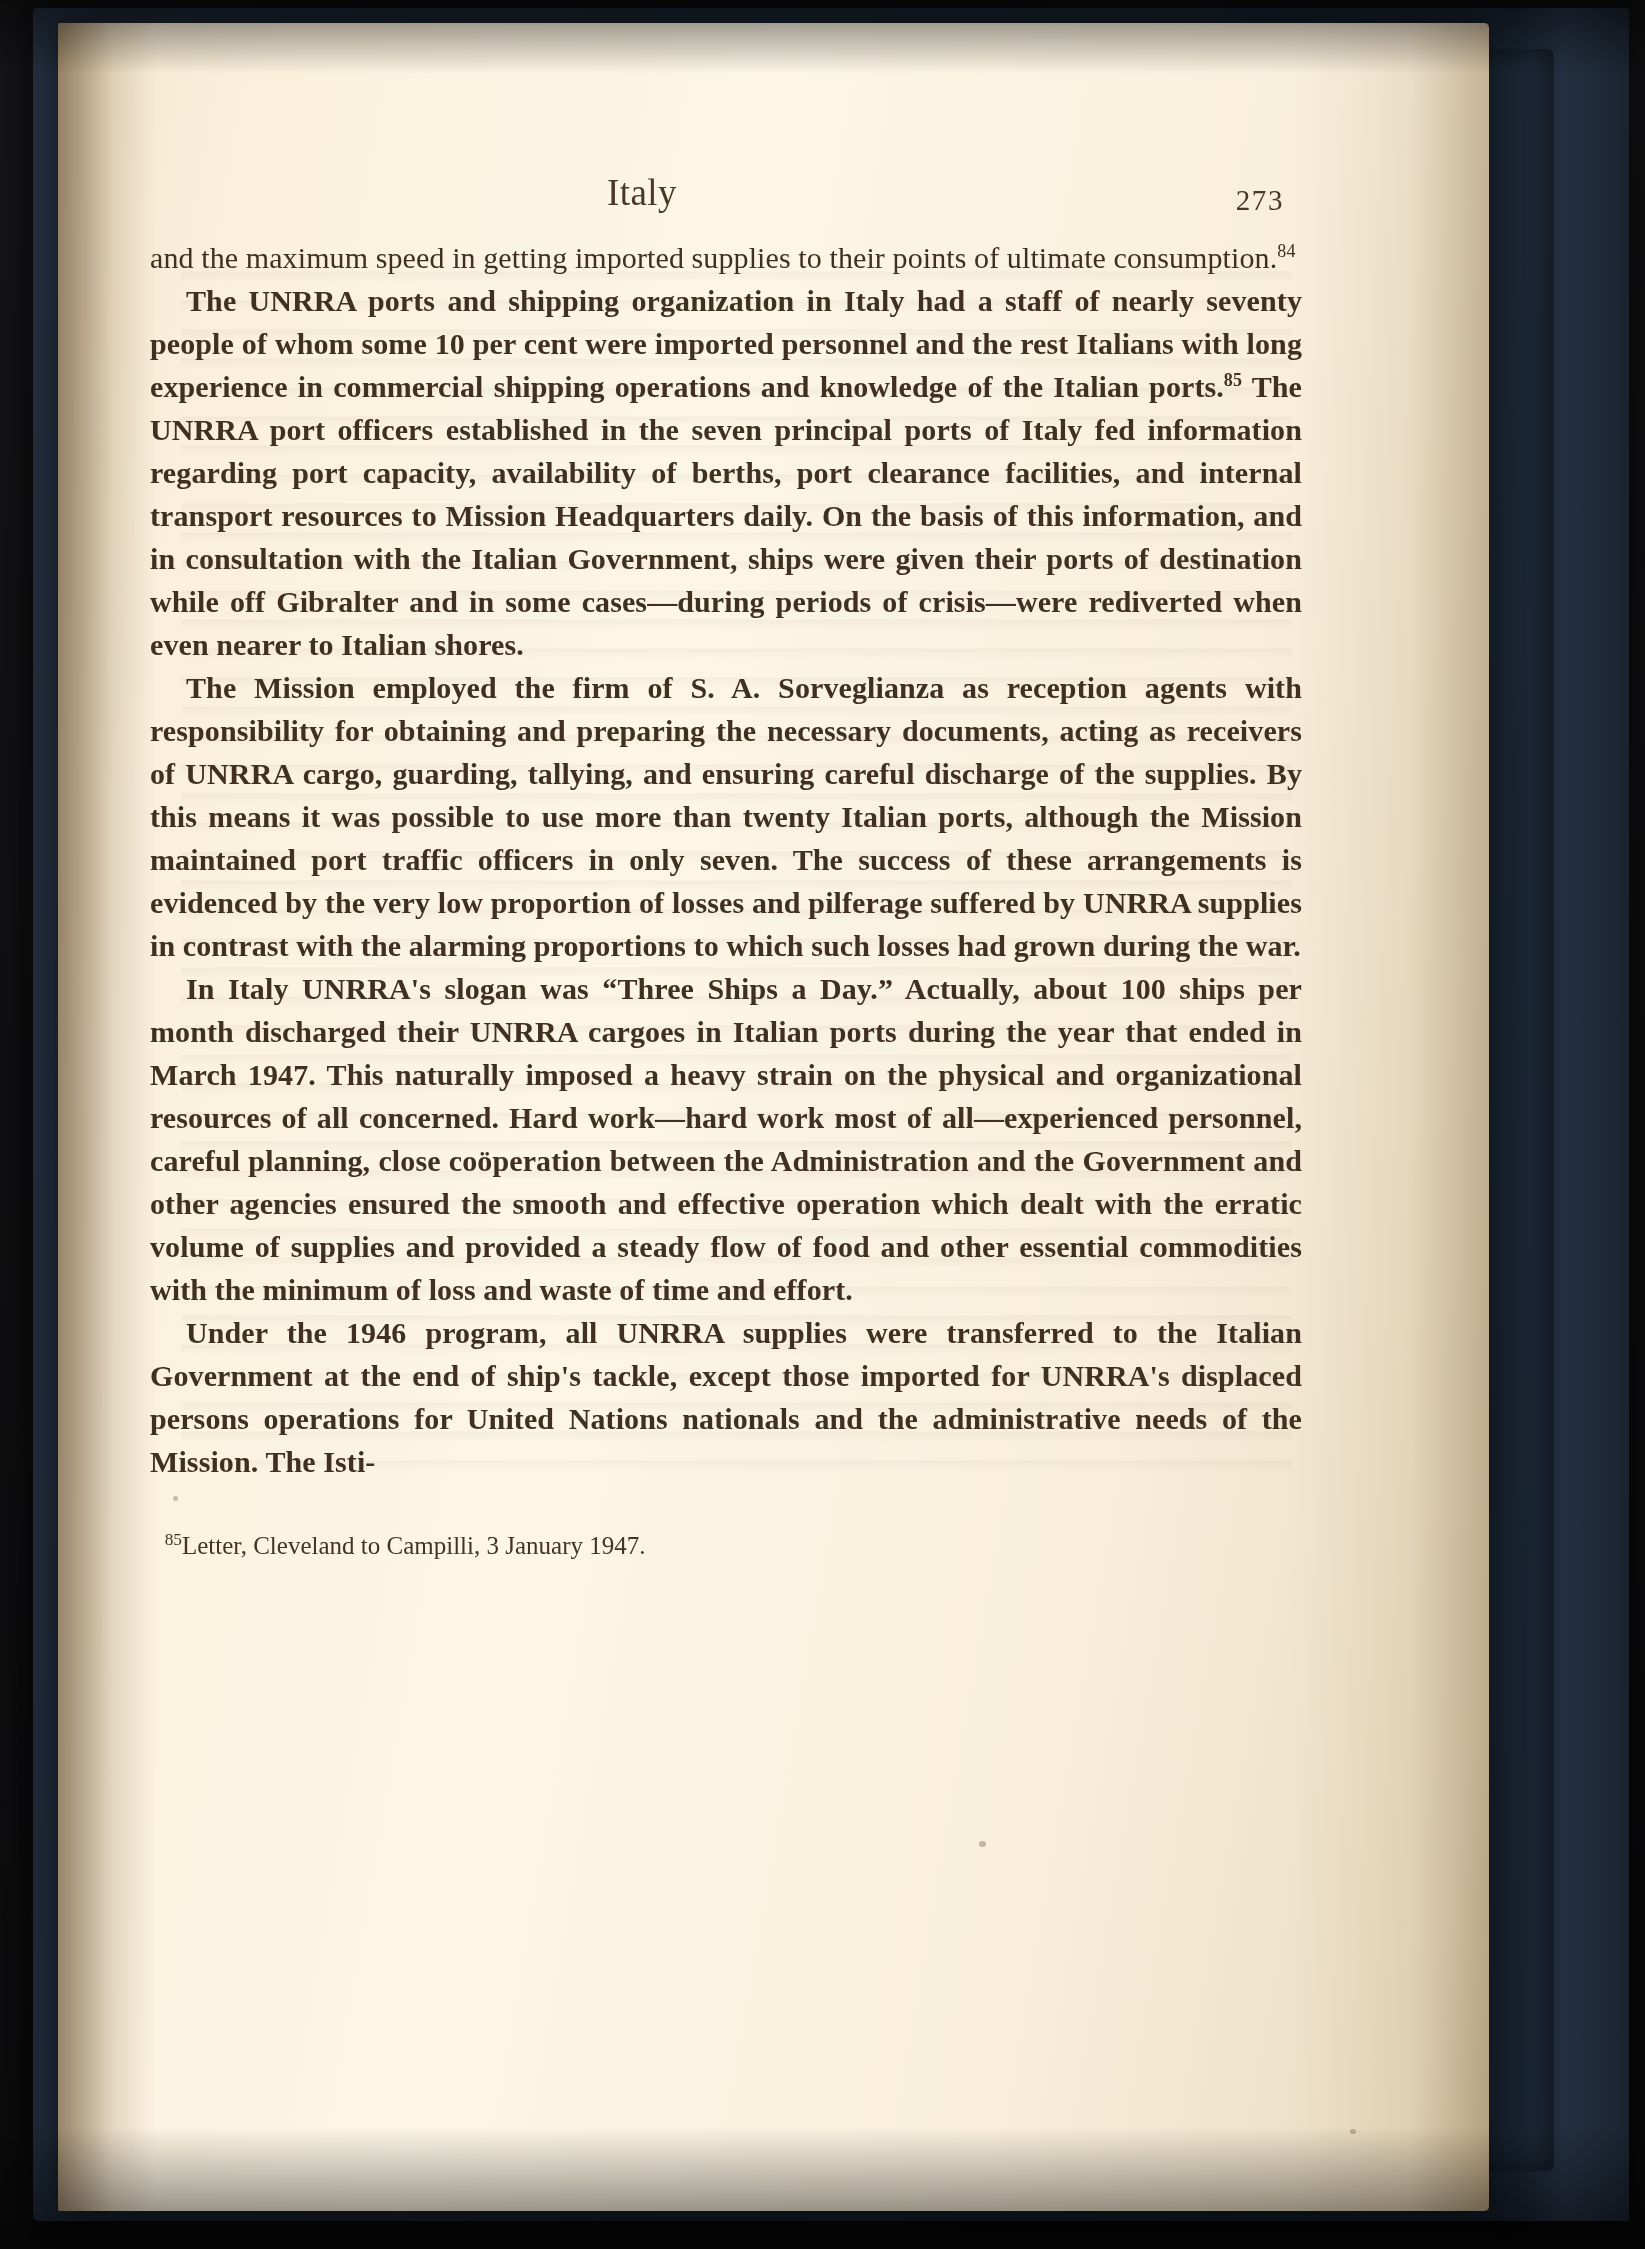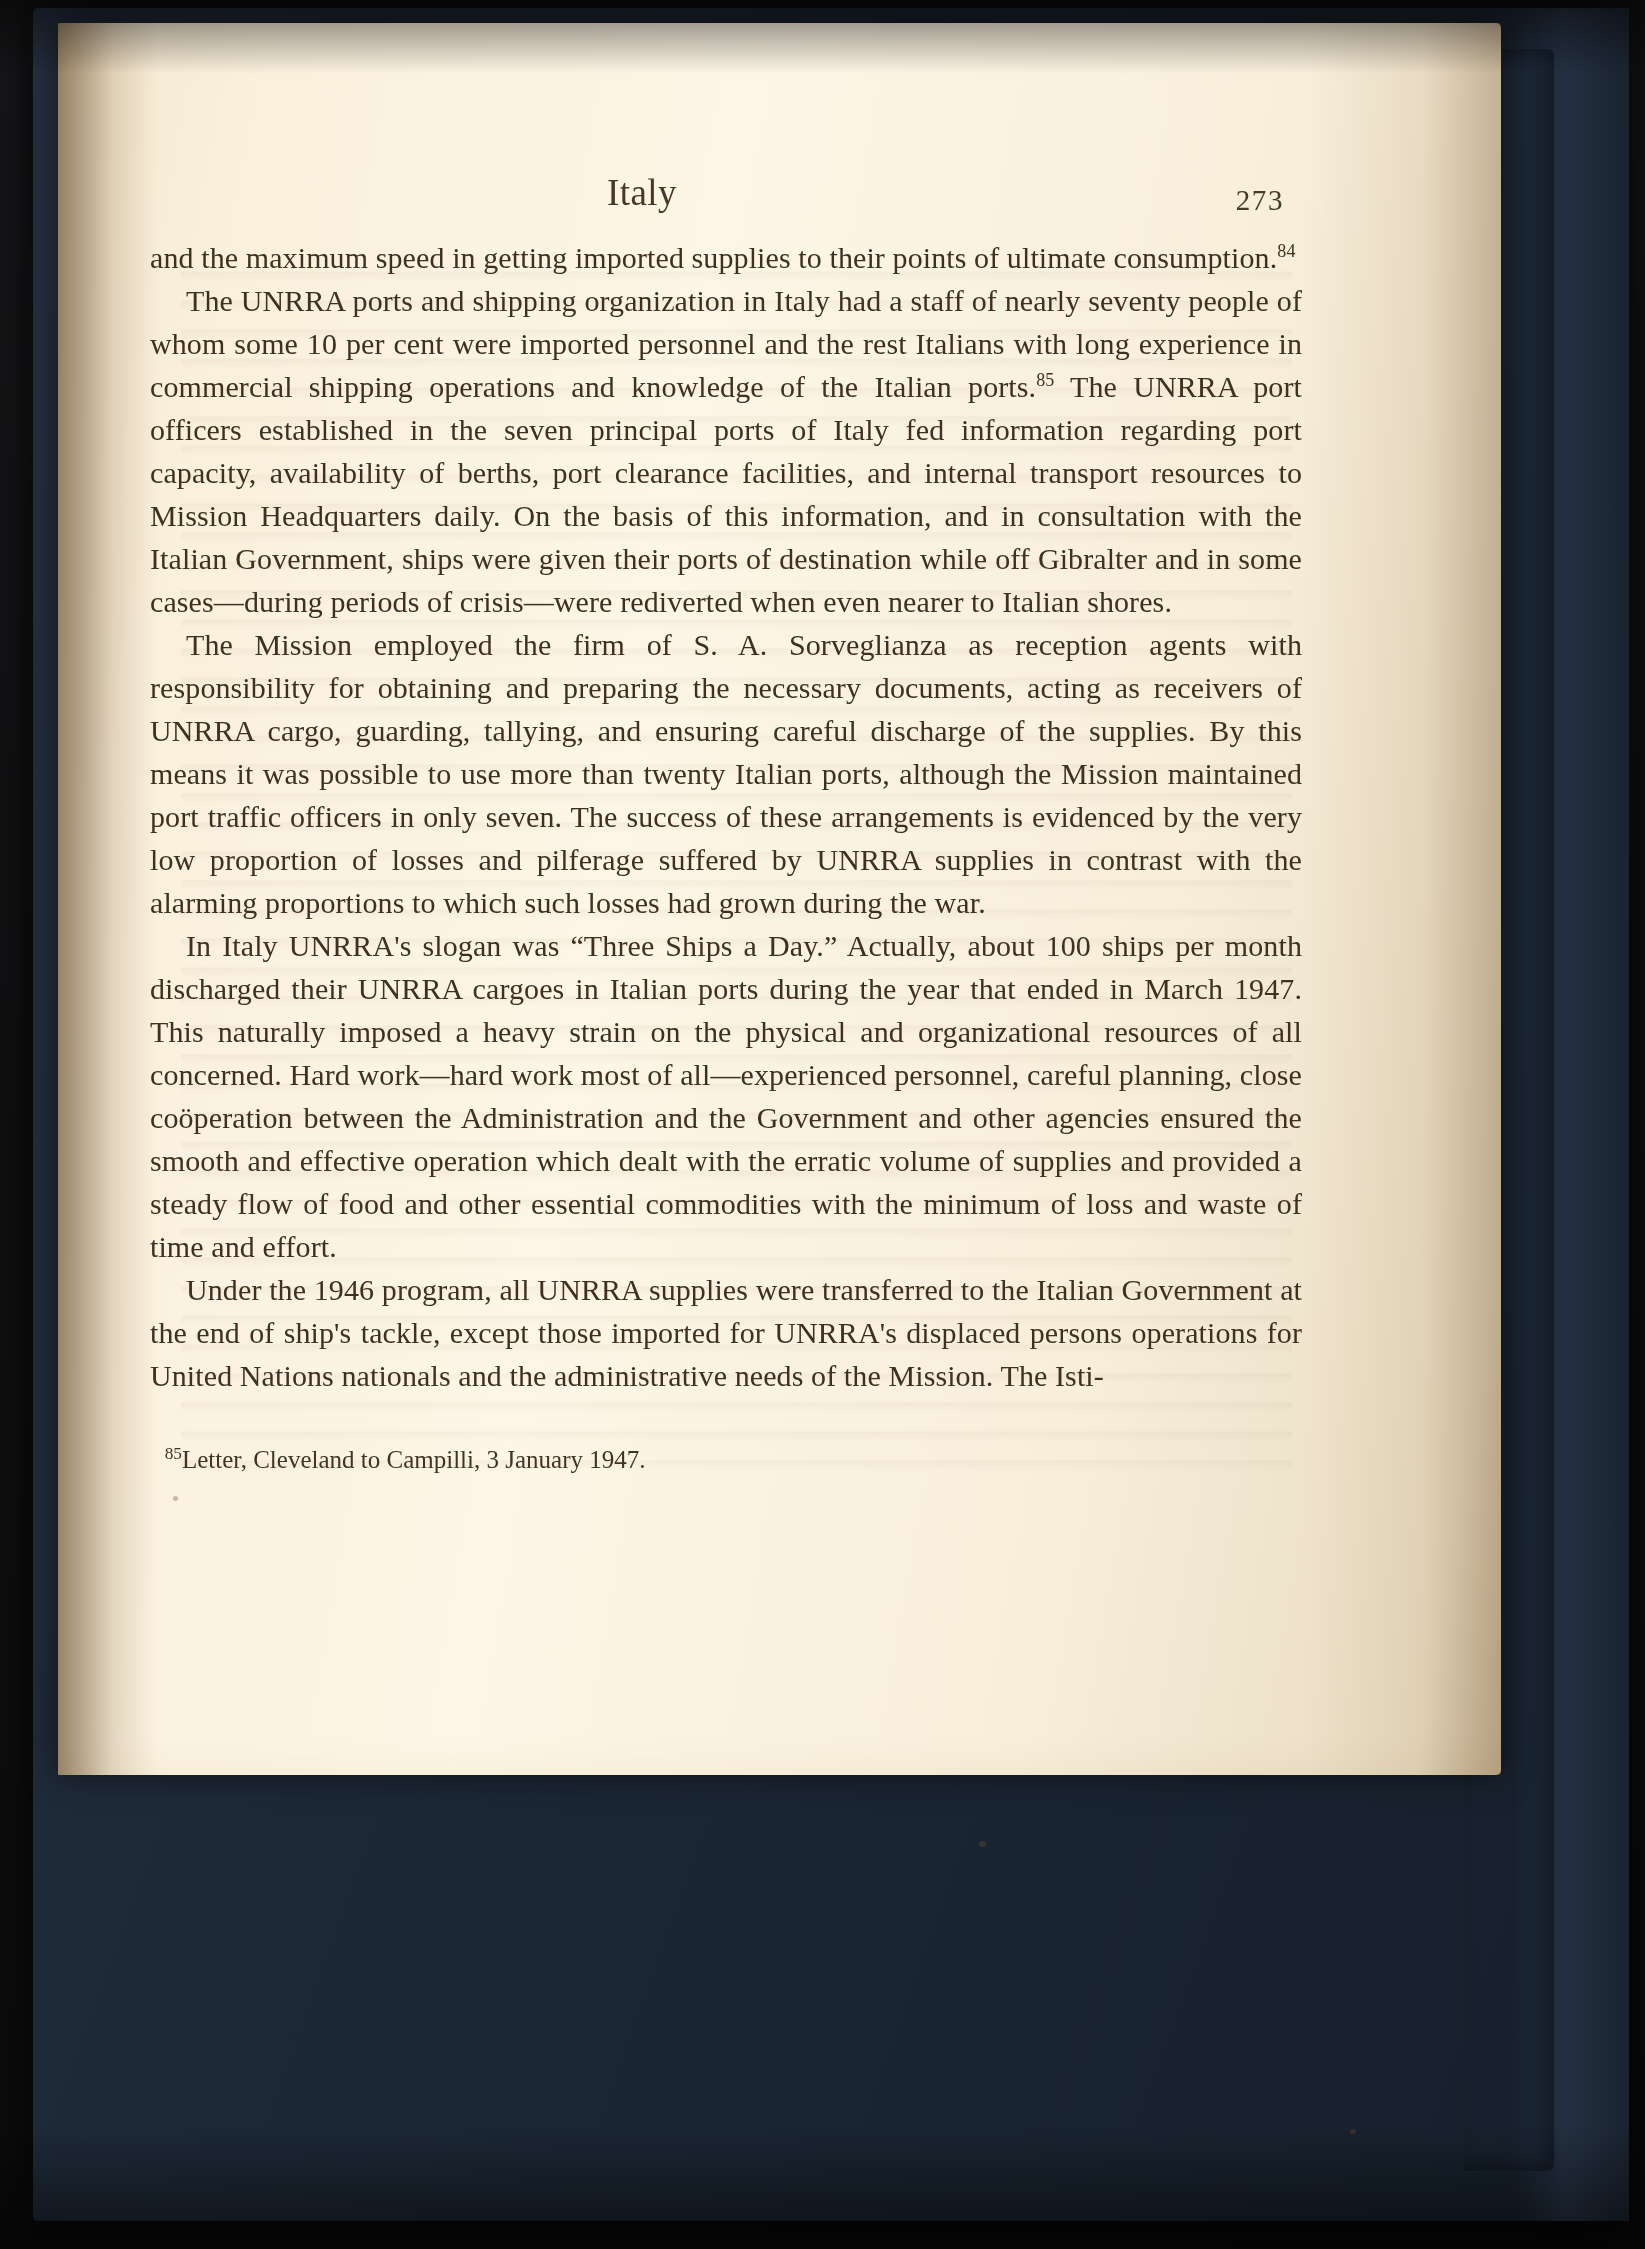--- a/index.html
+++ b/index.html
@@ -71,28 +71,27 @@
     box-shadow: inset -11.5px 0 20px rgba(0,0,0,.45);
     opacity: .95;
   }
 
   
   .page {
     position: absolute;
     left: 58px;
     top: 23px;
     width: 1431px;
-    height: 1752px;
+    height: 2188px;
     background:
       linear-gradient(100deg, #f3e6cd 0%, #faf0dc 12%, #fdf6e6 40%, #f8eeda 72%, #e9dcc2 95%, #d9c9ac 100%);
     box-shadow:
       0 0 33px rgba(0,0,0,.55),
       inset 49px 0 66px -33px rgba(120,90,50,.25);
     border-radius: 1.6px 5px 5px 1.6px;
-    padding-left: 12px;
   }
   
   .gutter {
     position: absolute;
     left: 0; top: 0; bottom: 0;
     width: 99px;
     background: linear-gradient(90deg, rgba(90,65,35,.55) 0%, rgba(120,92,55,.16) 55%, rgba(255,255,255,0) 100%);
     pointer-events: none;
   }
   
@@ -151,21 +150,21 @@
   p.body {
     margin: 0;
     font-size: 30px;
     line-height: 43px;
     text-align: justify;
     text-justify: inter-word;
     color: #40301f;
     letter-spacing: 0.1px;
   }
   p.body + p.body { margin-top: 0; }
-  p.indent { text-indent: 36px; }
+  p.indent { text-indent: 36px; font-weight: bold; }
 
   sup.fn {
     font-size: 18px;
     vertical-align: super;
     line-height: 0;
   }
 
   .notes {
     margin-top: 38px;
     padding-top: 8.2px;

